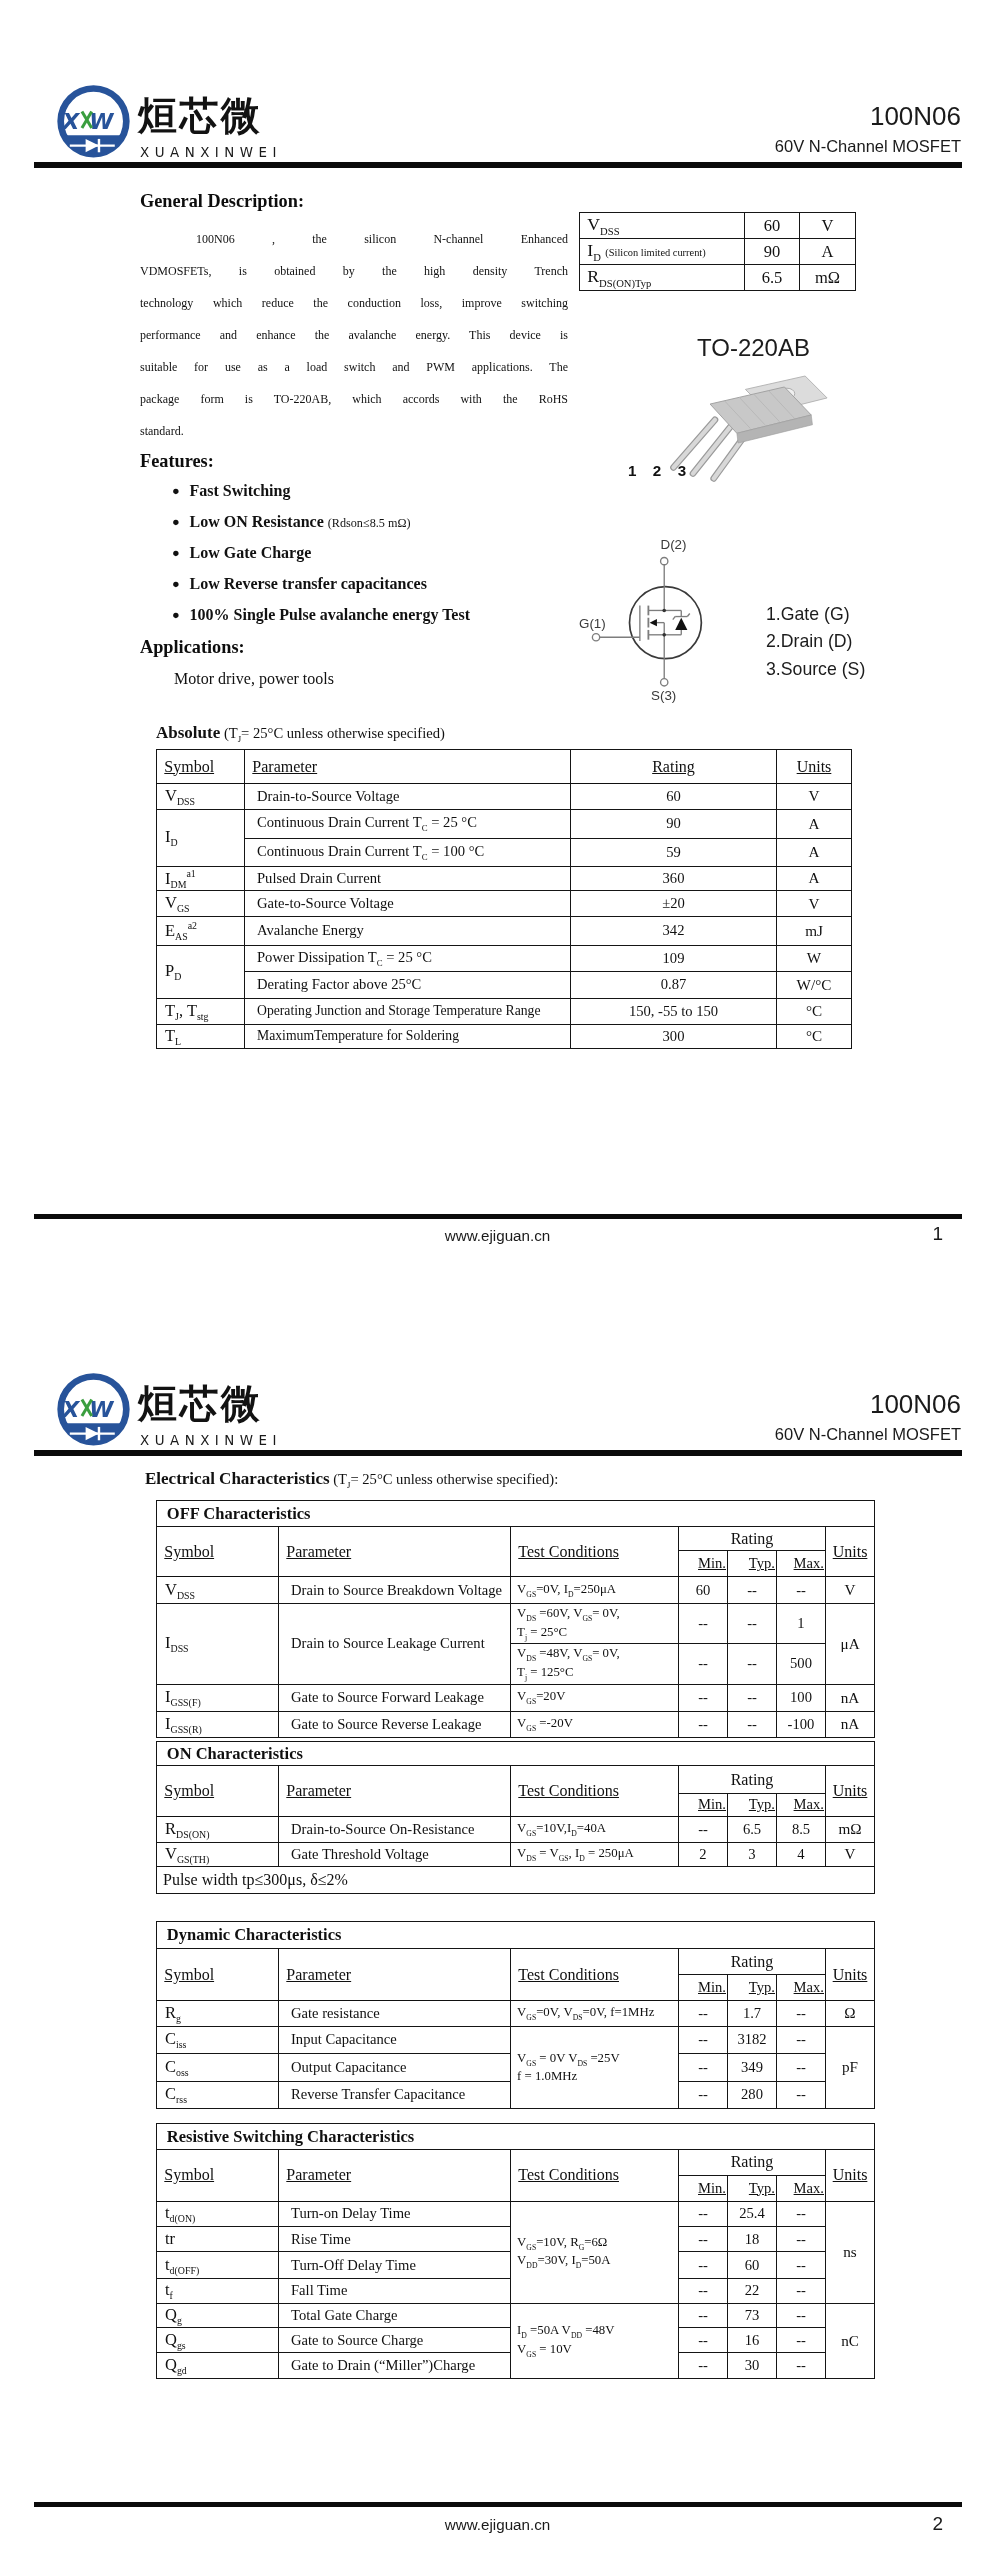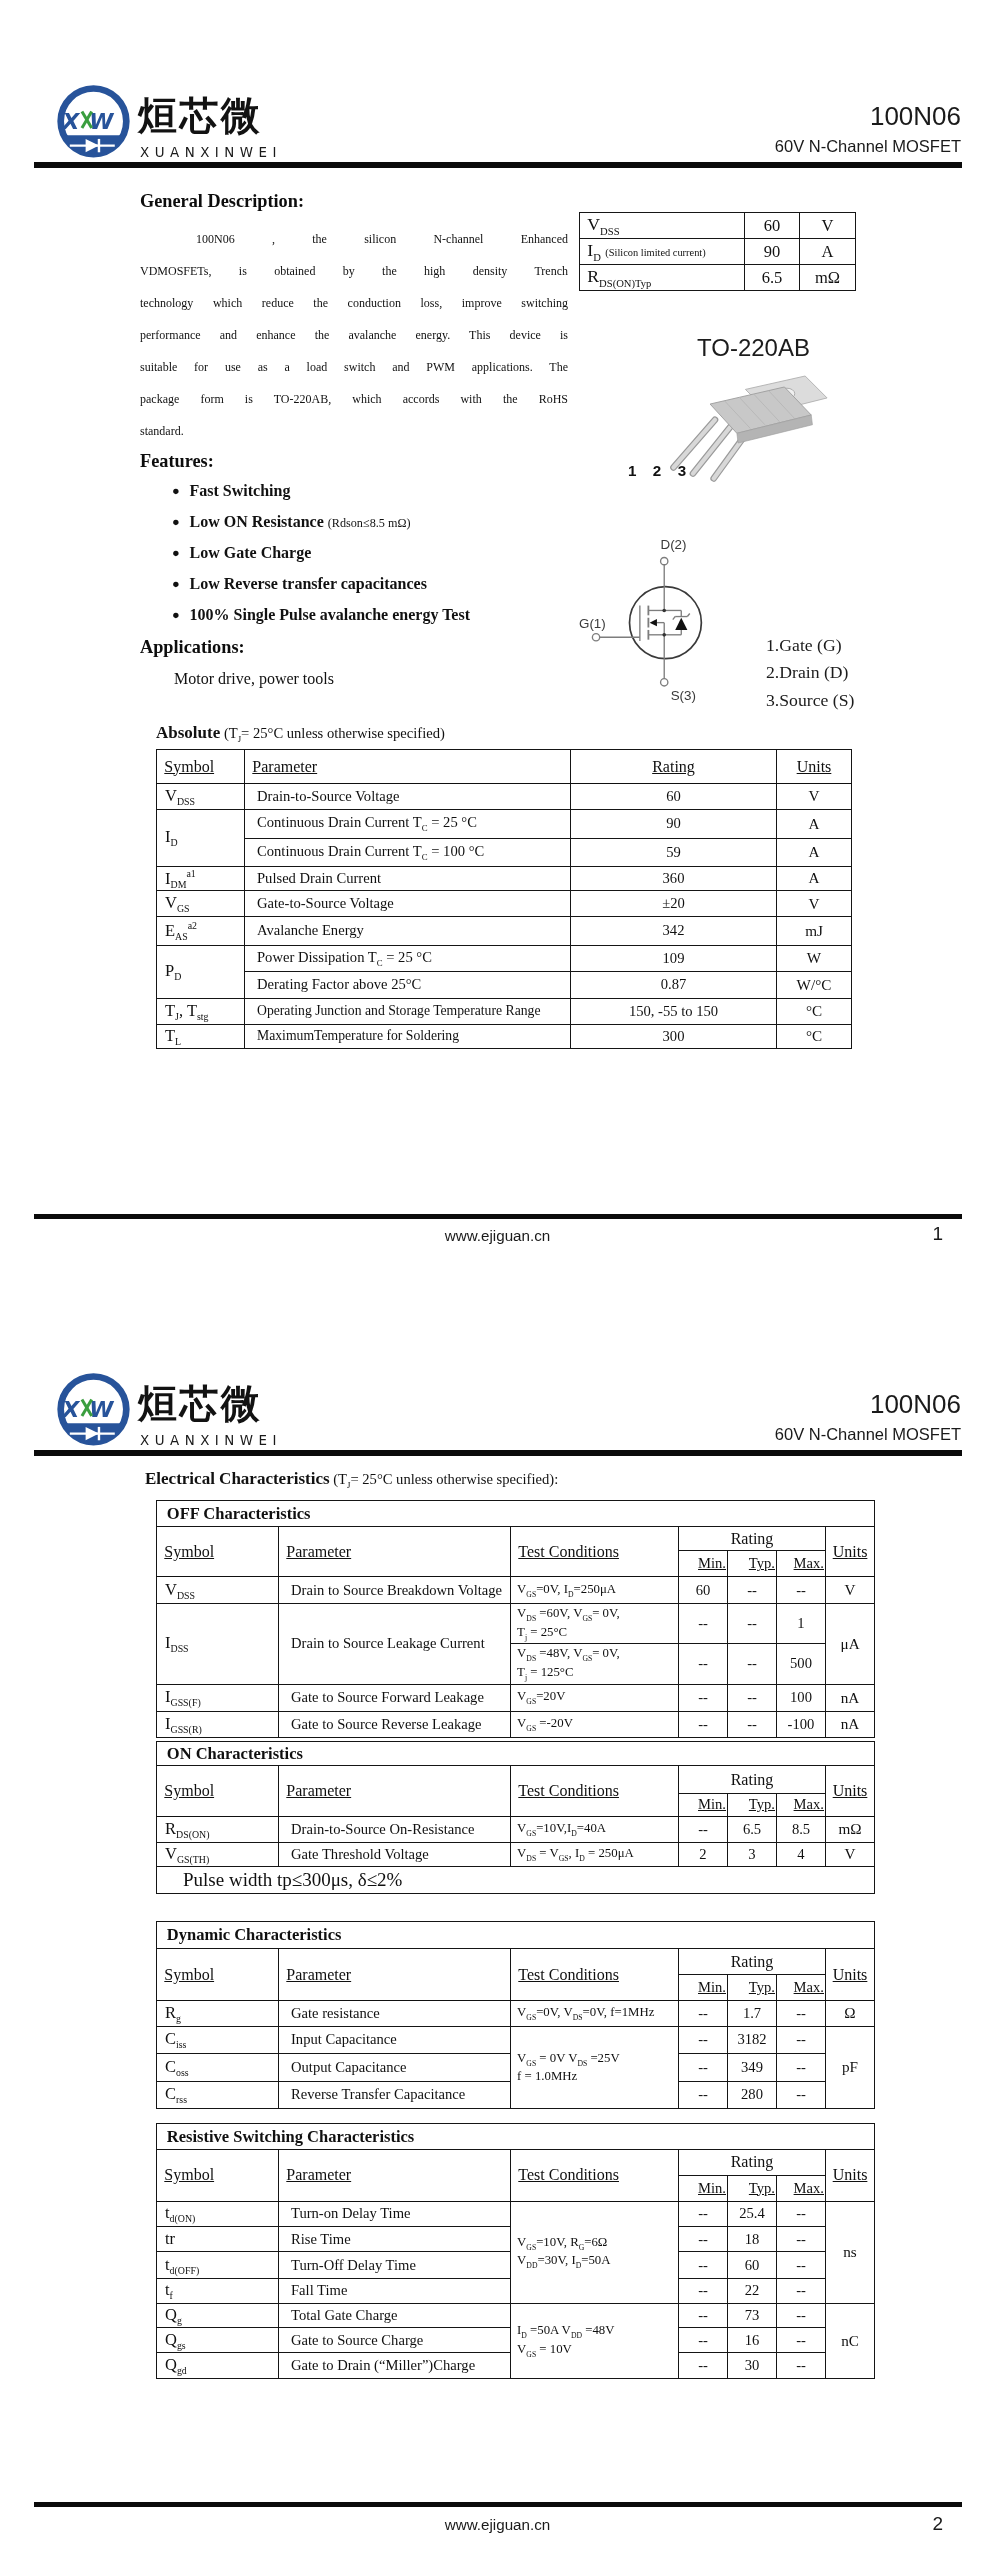--- a/index.html
+++ b/index.html
@@ -35,36 +35,36 @@
   .spec{left:579px;top:212px;width:276px;border-collapse:collapse;table-layout:fixed;}
   .spec td{border:1px solid #161616;}
   .spec .lab{font-size:17.7px;padding-left:7.3px;}
   .spec .small-note{font-size:10.4px;}
   .spec .v{font-size:16.5px;text-align:center;}
 
   
   .pkg-name{left:674px;top:334px;width:159px;text-align:center;font-family:"Liberation Sans",sans-serif;font-size:24px;color:#1c1c1c;}
   .pin-nums{left:628px;top:462px;font-family:"Liberation Sans",sans-serif;font-weight:700;font-size:15.2px;letter-spacing:6.1px;color:#111;}
   .pin-label{font-family:"Liberation Sans",sans-serif;font-size:13.4px;color:#3a3a3a;}
-  .pin-list{left:766px;top:601px;font-family:Liberation Serif, serif;font-size:17.7px;color:#1c1c1c;line-height:27.4px;margin-top:31px;}
+  .pin-list{left:766px;top:601px;font-family:Liberation Sans, sans-serif;font-size:17.7px;color:#1c1c1c;line-height:27.4px;}
 
   
   .ctab{border-collapse:collapse;table-layout:fixed;font-family:"Liberation Serif",serif;color:#101010;}
   .ctab td{border:0.9px solid #151515;overflow:hidden;}
   .ctab .ttl{font-weight:700;font-size:16.5px;padding-left:9.8px;}
   .ctab .hl{font-size:16px;padding-left:7.3px;}
   .ctab .hc{font-size:16px;text-align:center;}
   .ctab .hm{font-size:14.6px;text-align:right;}
   .ctab .hb{border-bottom:1.6px solid #0f0f0f;text-decoration:underline;}
   .ctab .sym{font-size:16.5px;padding-left:8px;}
   .ctab .par{font-size:14.6px;padding-left:12px;}
   .ctab .cond{font-size:12.8px;padding-left:6.1px;white-space:pre-line;line-height:1.3;}
   .ctab .c{font-size:14.6px;text-align:center;}
   .ctab .u{font-size:15.2px;text-align:center;}
-  .ctab .note{font-size:19px;padding-left:26px;}
+  .ctab .note{font-size:16px;padding-left:6px;}
 
   .abs-heading,.elec-heading{font-size:14.6px;}
   .abs-heading b,.elec-heading b{font-size:17px;}
 </style>
 </head>
 <body>
 
 <div class="page" id="page1">
 
   <svg class="abs" style="left:54px;top:83px" width="79" height="79" viewBox="0 0 130 130">
@@ -188,21 +188,21 @@
       <line x1="130" y1="136" x2="130" y2="208"></line>
       <circle cx="130" cy="214" r="6"></circle>
     </g>
     <polygon points="118,110 118,122 106,116" fill="#111"></polygon>
     <polygon points="148,128 168,128 158,108" fill="#111"></polygon>
     <circle cx="130" cy="96" r="3" fill="#333"></circle>
     <circle cx="130" cy="136" r="3" fill="#333"></circle>
   </svg>
   <div class="abs pin-label" style="left:651px;top:537px;width:45px;text-align:center">D(2)</div>
   <div class="abs pin-label" style="left:579px;top:616px">G(1)</div>
-  <div class="abs pin-label" style="left:651px;top:688px;width:45px;text-align:right">S(3)</div>
+  <div class="abs pin-label" style="left:651px;top:688px;width:45px;text-align:left">S(3)</div>
   <div class="abs pin-list">
     <div>1.Gate (G)</div>
     <div>2.Drain (D)</div>
     <div>3.Source (S)</div>
   </div>
 
   <div class="abs abs-heading" style="left:156px;top:723px"><b>Absolute</b> <span>(T<sub>J</sub>= 25°C  unless otherwise specified)</span></div>
   <table class="abs ctab" style="left:156px;top:749px;width:695px">
     <colgroup>
         <col style="width:88px">

